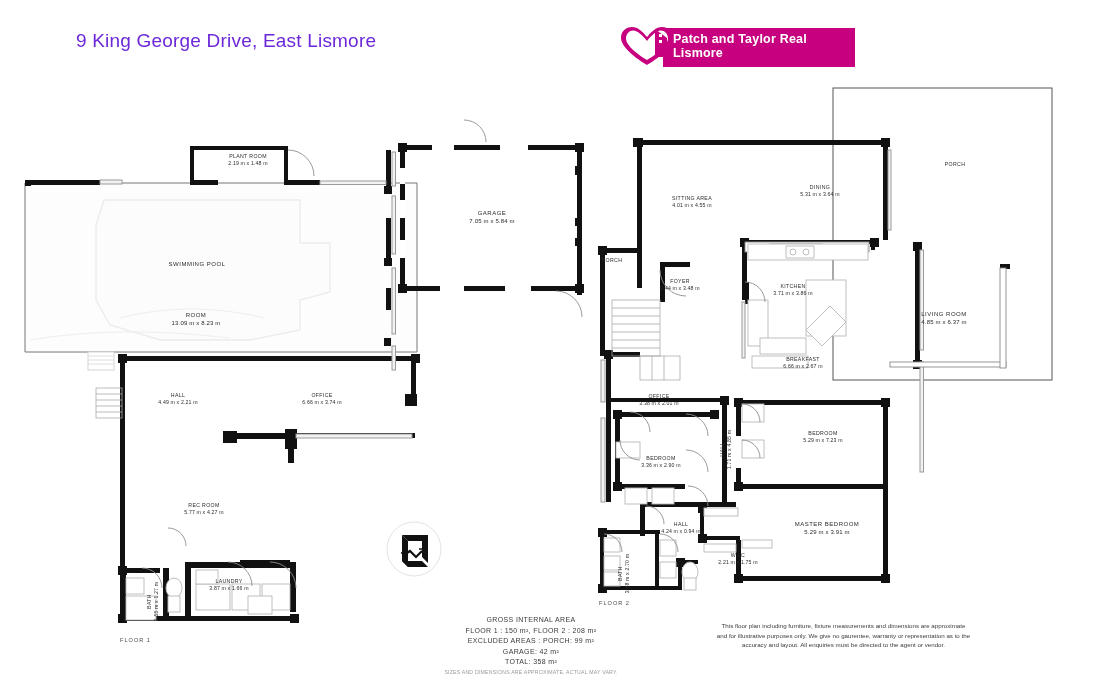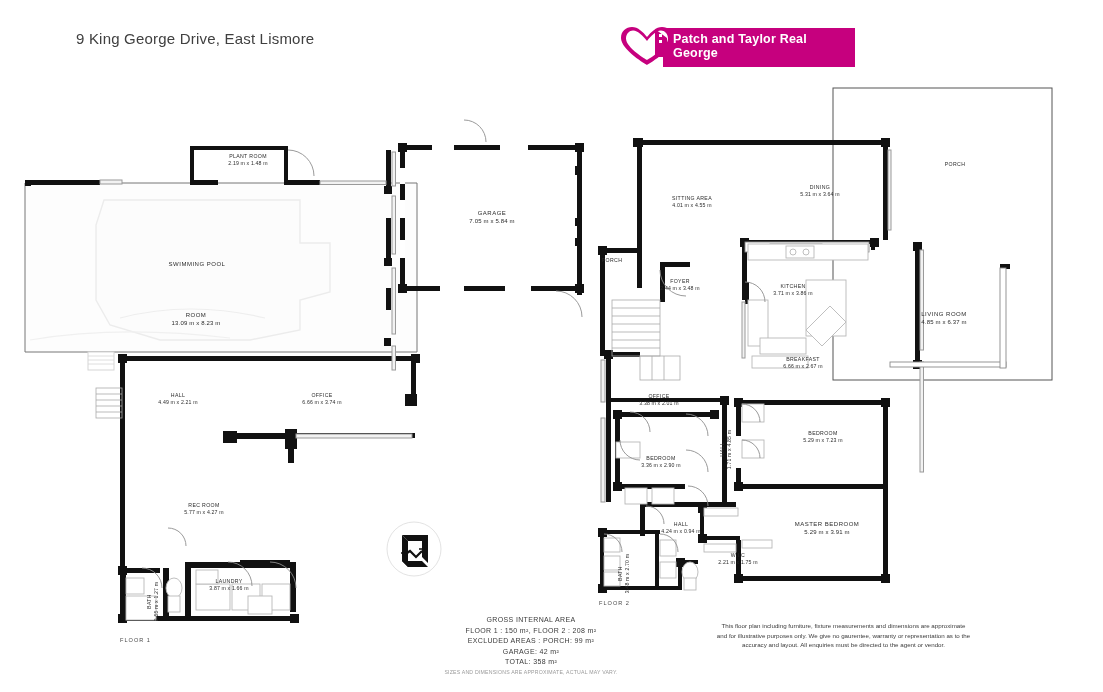--- a/index.html
+++ b/index.html
@@ -1,20 +1,20 @@
 <!DOCTYPE html>
 <html><head>
 <meta charset="utf-8">
 <style>
   html,body{margin:0;padding:0;background:#ffffff;}
   body{width:1103px;height:692px;position:relative;overflow:hidden;
        font-family:"Liberation Sans",sans-serif;color:#231f20;}
 
   
-  .title{position:absolute;left:76px;top:30px;font-size:15px;letter-spacing:.2px;color:#404040;}
+  .title{position:absolute;left:76px;top:30px;font-size:19px;letter-spacing:.2px;color:#6d28d9;}
 
   .logo{position:absolute;left:617px;top:25px;width:238px;height:42px;}
   .logo-bar{position:absolute;left:46px;top:3px;width:192px;height:39px;background:#c6007e;}
   .logo-text{position:absolute;left:56px;top:0px;width:182px;height:42px;display:flex;
              align-items:center;justify-content:center;color:#ffffff;font-size:12.5px;
              font-weight:bold;letter-spacing:.2px;}
   .logo-mark{position:absolute;left:0;top:0;width:62px;height:42px;}
 
   
   .plan{position:absolute;left:0;top:0;width:1103px;height:692px;}
@@ -48,21 +48,21 @@
 
 <div class="logo">
   <div class="logo-bar"></div>
   <svg class="logo-mark" viewBox="0 0 62 42">
     <path d="M30 40 C30 40 4 25 4 13 C4 6 9 2 15 2 C21 2 26 7 30 12 C34 7 39 2 45 2 C51 2 56 6 56 13 C56 25 30 40 30 40 Z" fill="#c6007e"></path>
     <path d="M30 35 C30 35 9 23 9 13.5 C9 8.5 12.5 5.5 16 5.5 C21 5.5 26 11 30 16 C34 11 39 5.5 44 5.5 C47.5 5.5 51 8.5 51 13.5 C51 23 30 35 30 35 Z" fill="#ffffff"></path>
     <path d="M38 4 L50 13 L50 32 L38 32 Z" fill="#c6007e"></path>
     <rect x="42" y="9" width="3" height="3" fill="#ffffff"></rect>
     <rect x="42" y="15" width="3" height="3" fill="#ffffff"></rect>
   </svg>
-  <div class="logo-text">Patch and Taylor Real George</div>
+  <div class="logo-text">Patch and Taylor Real Lismore</div>
 </div>
 
 <div class="plan">
 <svg width="1103" height="692" viewBox="0 0 1103 692">
   <g fill="none" stroke="#1a1a1a" stroke-width="1">
 
     <rect x="833" y="88" width="219" height="292" stroke="#555" stroke-width="1" fill="none"></rect>
 
     <path d="M25 183 L300 183 L300 183 L417 183 L417 352 L25 352 Z" stroke="#777" stroke-width="1" fill="#fdfdfd"></path>
 

